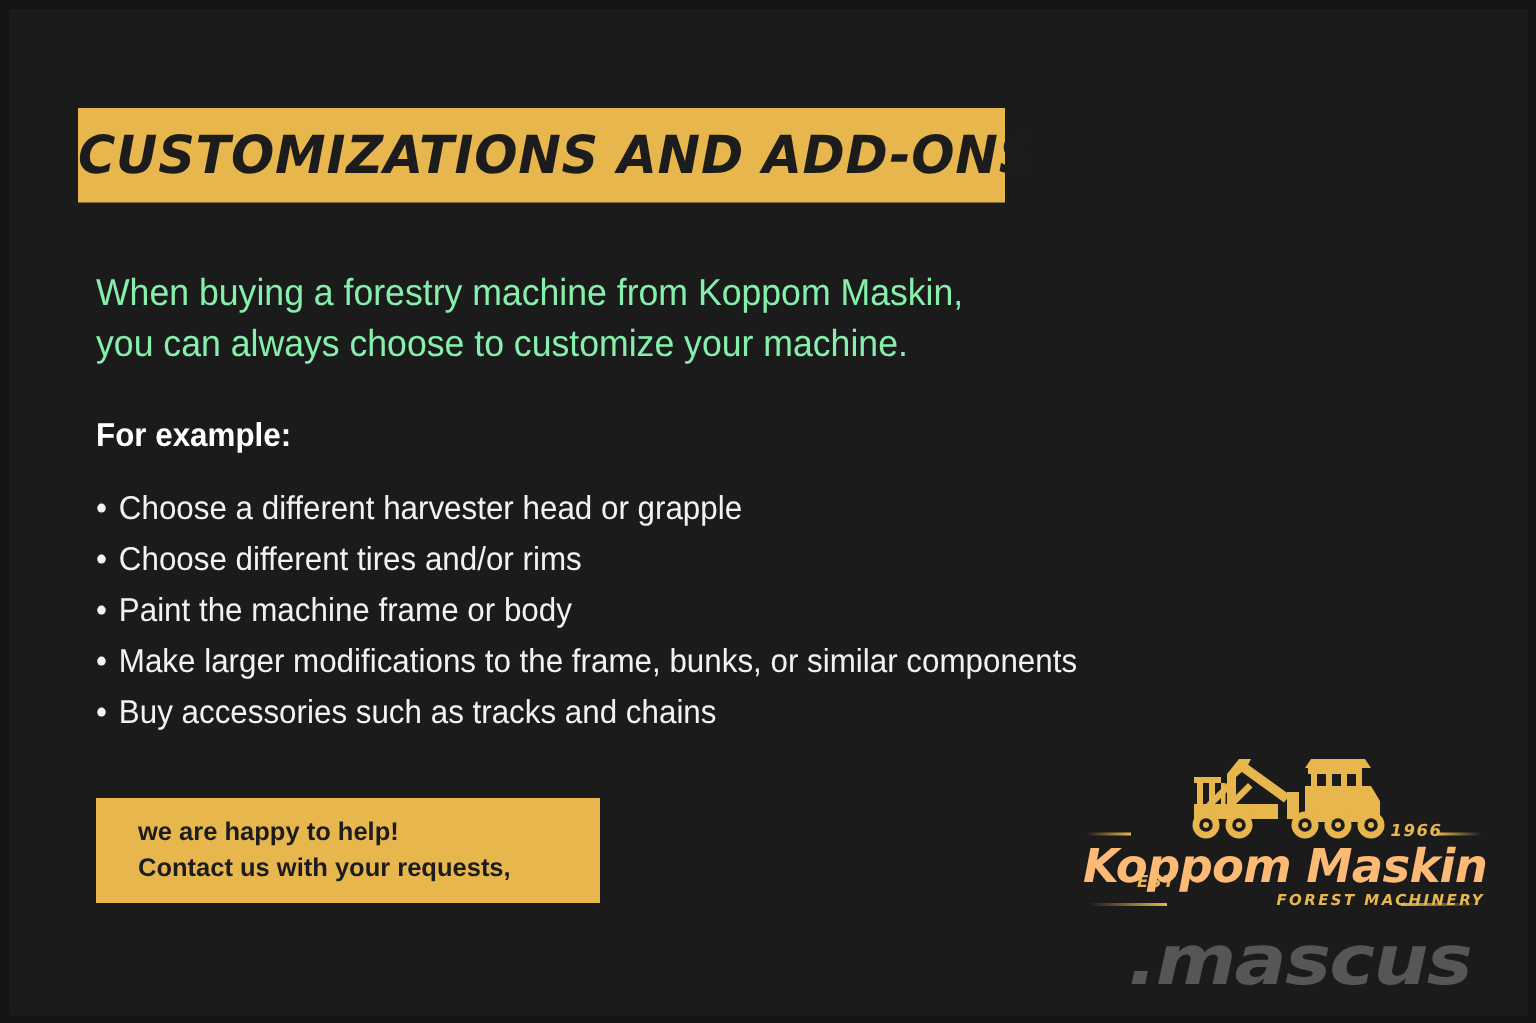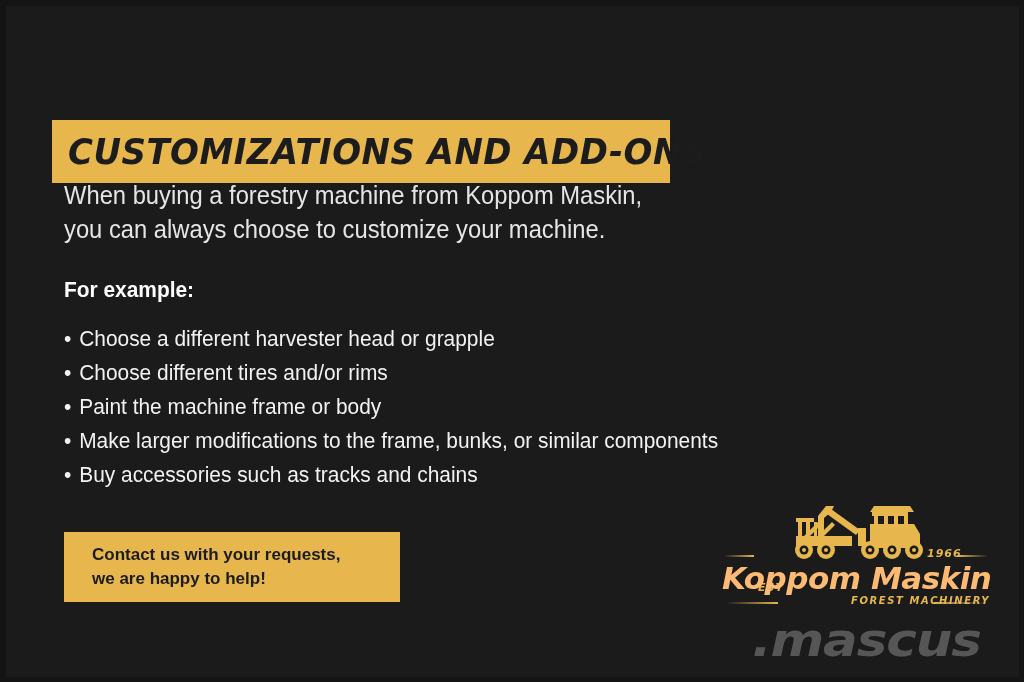--- a/index.html
+++ b/index.html
@@ -31,42 +31,40 @@
   .title-banner {
     position: absolute;
     left: 52px;
     top: 72px;
     width: 618px;
     height: 63px;
     background: #e7b74e;
     display: flex;
     align-items: center;
     box-sizing: border-box;
-    padding-left: 16px;
-    margin-top: 48px;
   }
   .title-text {
     font-family: "DejaVu Sans", sans-serif;
     font-size: 35px;
     font-weight: 700;
     font-style: italic;
     letter-spacing: 0.5px;
     color: #1c1c1c;
     white-space: nowrap;
     transform: scaleX(0.97);
     transform-origin: left center;
   }
 
   
   .intro {
     position: absolute;
     left: 64px;
     top: 178px;
     width: 720px;
-    color: #e5e5e5;
+    color: #86efac;
     font-size: 25px;
     line-height: 34px;
     font-family: "Liberation Sans", sans-serif;
   }
   .intro div { white-space: nowrap; transform: scaleX(0.95); transform-origin: left center; }
 
   
   .for-example {
     position: absolute;
     left: 64px;
@@ -274,22 +272,22 @@
       <span class="dot">•</span>
       <span>Make larger modifications to the frame, bunks, or similar components</span>
     </li>
     <li>
       <span class="dot">•</span>
       <span>Buy accessories such as tracks and chains</span>
     </li>
   </ul>
 
   <div class="contact-box">
+    <div class="line">we are happy to help!</div>
     <div class="line">Contact us with your requests,</div>
-    <div class="line">we are happy to help!</div>
   </div>
 
   <div class="logo">
 
     <svg class="logo-machine" viewBox="0 0 170 62">
       <g fill="#e7b74e">
 
         <path d="M44 36 L44 16 L52 6 L60 6 L57 12 L50 18 L50 36 Z"></path>
         <path d="M57 9 L86 30 L82 35 L53 14 Z"></path>
         <path d="M84 28 L92 28 L92 46 L84 46 Z"></path>

